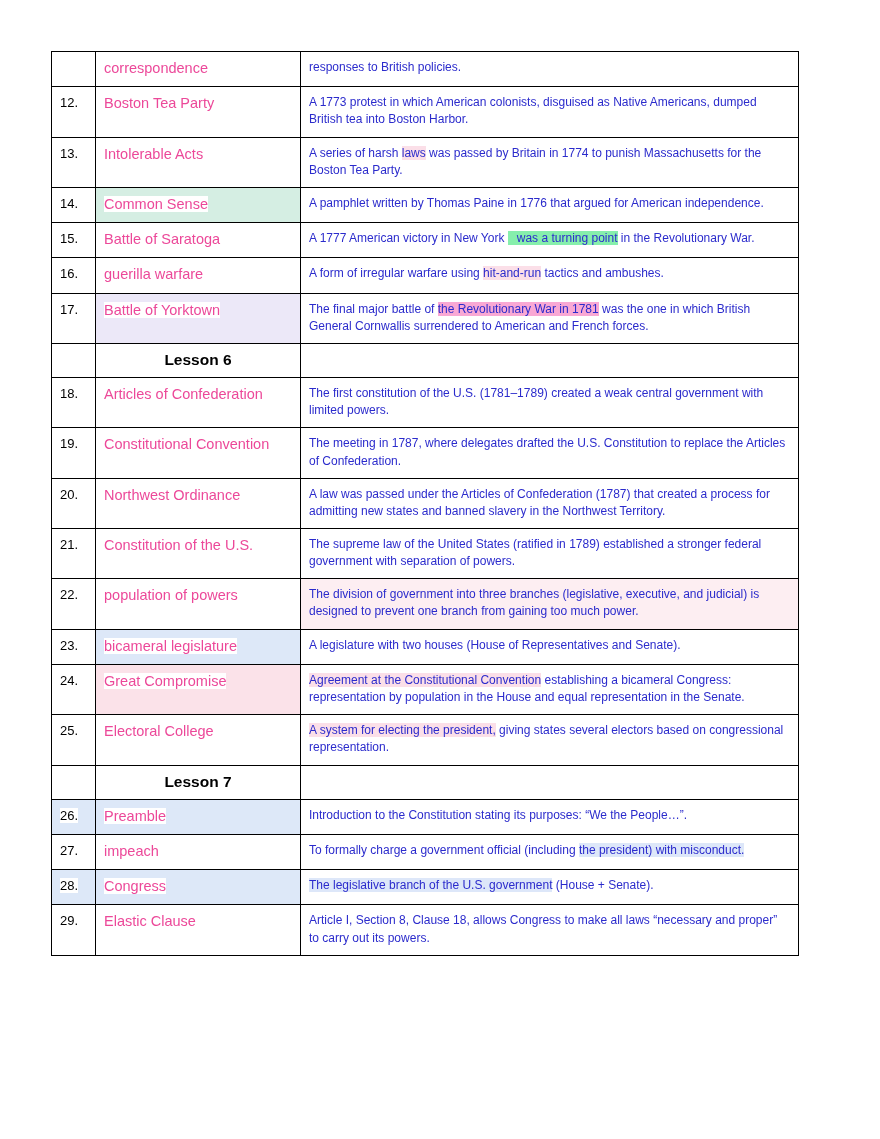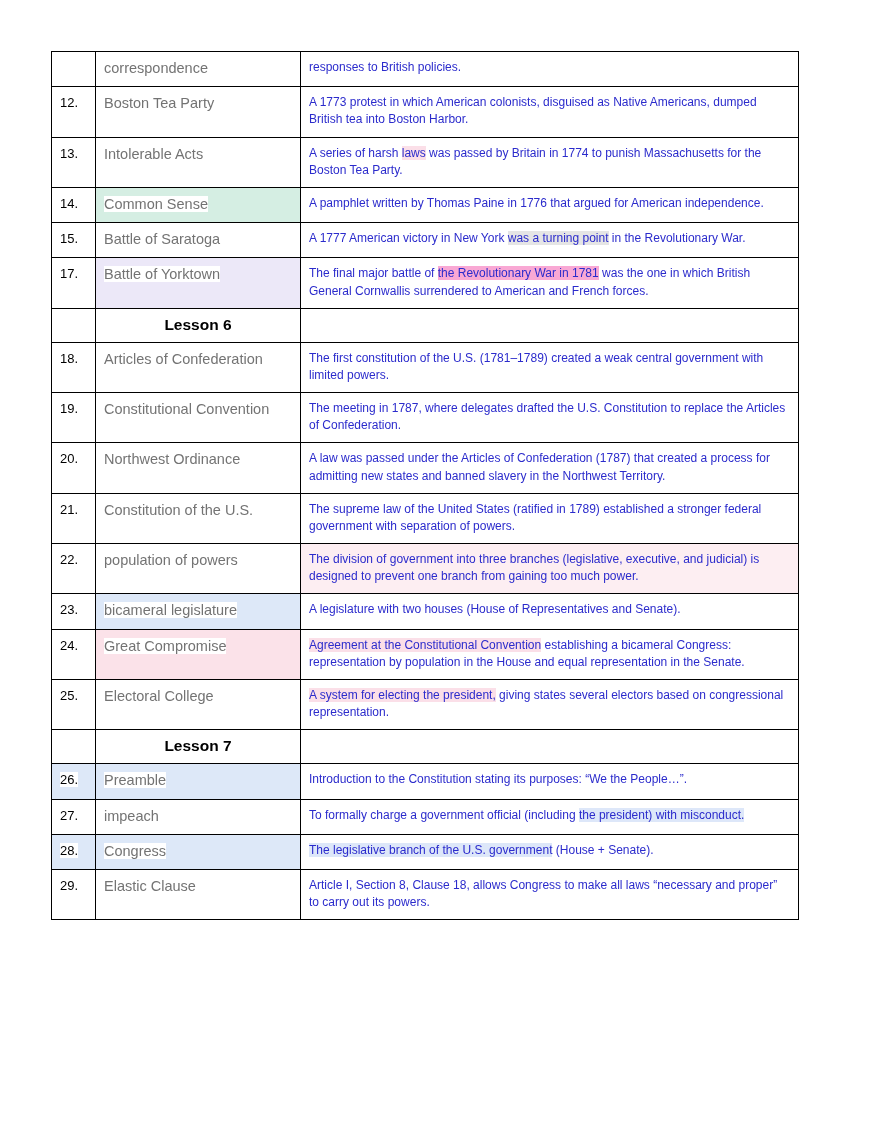--- a/index.html
+++ b/index.html
@@ -44,21 +44,21 @@
     font-size: 13px;
     color: #000000;
     text-align: left;
     padding-left: 9px;
     line-height: 1.33;
   }
 
   
   td.term {
     font-size: 14.5px;
-    color: #737373;
+    color: #ec4899;
     line-height: 1.33;
     padding-left: 10px;
   }
   td.term .italic { }
 
   
   td.def {
     font-size: 12px;
     color: #2b2bcc;
     line-height: 1.43;
@@ -84,21 +84,21 @@
   
   .cell-green    { background: #d5eee3 !important; }
   .cell-lavender { background: #ece8f8 !important; margin-top: 31px; }
   .cell-blue     { background: #dde8f8 !important; }
   .cell-pink     { background: #fbe2e9 !important; }
   .def-pinkwash  { background: #fdeef2 !important; }
 
   
   .hl-white    { background: #ffffff; }
   .hl-pink     { background: #fbdfe8; }
-  .hl-lavender { background: #e5e5e5; }
+  .hl-lavender { background: #86efac; padding-left: 9px; }
   .hl-green    { background: #f9a8d4; }
   .hl-blue     { background: #dde7f9; }
 </style>
 </head>
 <body>
 
 <div id="vocab-sheet">
   <table class="vocab-table">
     <colgroup>
       <col class="col-num">
@@ -130,20 +130,25 @@
         <td class="term cell-green"><span class="italic hl-white">Common Sense</span></td>
         <td class="def">A pamphlet written by Thomas Paine in 1776 that argued for American independence.</td>
       </tr>
 
       <tr>
         <td class="num">15.</td>
         <td class="term">Battle of Saratoga</td>
         <td class="def"><span>A 1777 American victory in New York </span><span class="hl-lavender">was a turning point</span><span> in the Revolutionary War.</span></td>
       </tr>
 
+      <tr>
+        <td class="num">16.</td>
+        <td class="term">guerilla warfare</td>
+        <td class="def"><span>A form of irregular warfare using </span><span class="hl-pink">hit-and-run</span><span> tactics and ambushes.</span></td>
+      </tr>
 
       <tr>
         <td class="num">17.</td>
         <td class="term cell-lavender"><span class="hl-white">Battle of Yorktown</span></td>
         <td class="def"><span>The final major battle of </span><span class="hl-green">the Revolutionary War in 1781</span><span> was the one in which British General Cornwallis surrendered to American and French forces.</span></td>
       </tr>
 
       <tr>
         <td class="num lesson-num"></td>
         <td class="lesson-term"><span class="wht">Lesson 6</span></td>

